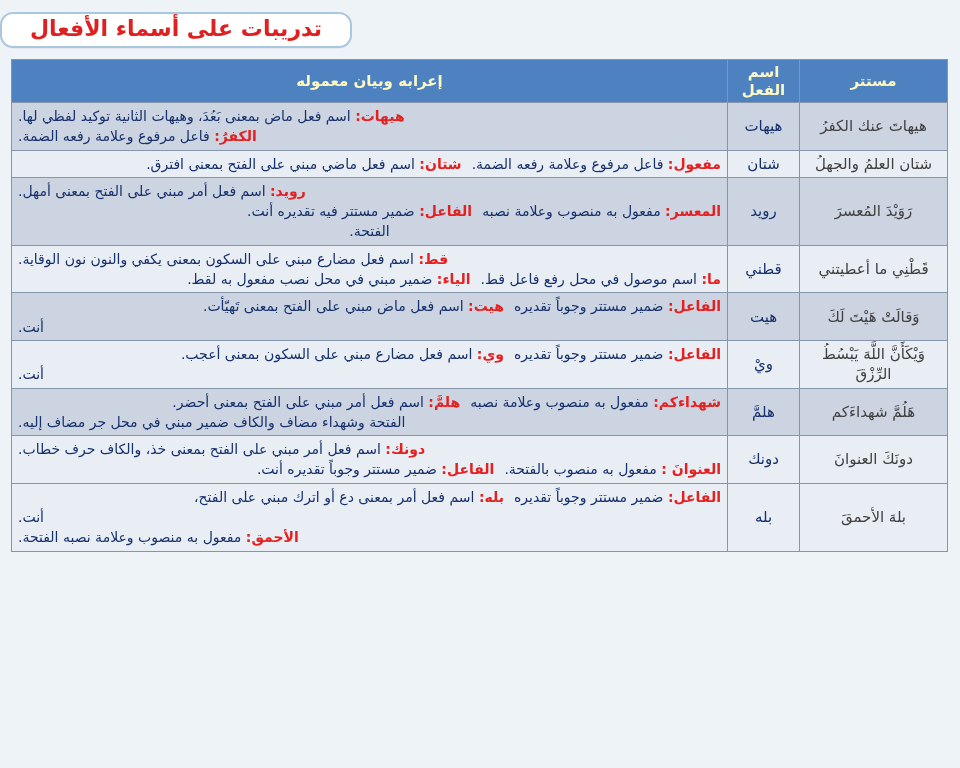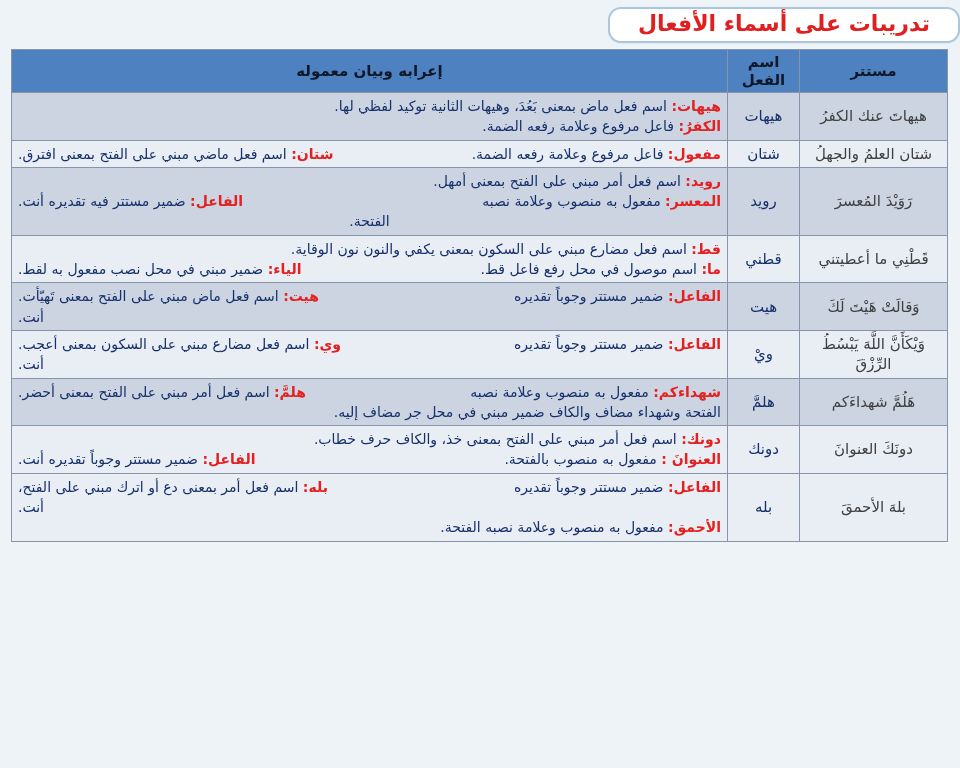--- a/index.html
+++ b/index.html
@@ -17,24 +17,24 @@
   }
   .page {
     position: relative;
     width: 960px;
     height: 768px;
     box-sizing: border-box;
   }
 
   
   .title-wrap {
-    height: 49px;
+    height: 59px;
     display: flex;
     align-items: center;
-    justify-content: flex-start;
+    justify-content: flex-end;
   }
   .title-box {
     background: #ffffff;
     border: 2px solid #a9c8dd;
     border-radius: 13px;
     padding: 4px 28px 6px 28px;
     line-height: 1;
     box-shadow: 0 1px 1px rgba(0,0,0,0.04);
   }
   .title-text {
@@ -52,21 +52,21 @@
     border: 1px solid #8795aa;
   }
   table.grammar th,
   table.grammar td {
     border: 1px solid #8795aa;
     padding: 3px 6px;
     vertical-align: middle;
   }
   thead th {
     background: #4d81bf;
-    color: #0f172a;
+    color: #fef9c3;
     font-weight: bold;
     font-size: 15px;
     height: 30px;
     padding: 4px 6px;
     border: 1px solid #3f6ea8;
   }
   col.c-sentence { width: 148px; }
   col.c-noun     { width: 72px;  }
   col.c-parse    { width: 716px; }
 
@@ -91,24 +91,24 @@
     color: #16306b;
     font-size: 14px;
     line-height: 1.45;
     padding: 4px 8px 4px 8px;
   }
   .pline {
     display: block;
     text-align: right;
     white-space: normal;
   }
-  .pline.center  { text-align: right; }
+  .pline.center  { text-align: left; }
   .pline.spread  {
     display: flex;
-    justify-content: space-between;
+    justify-content: flex-end;
     gap: 10px;
     flex-direction: row-reverse;
   }
   .pline.spread > span { white-space: nowrap; }
   .kw {
     color: #e52020;
     font-weight: bold;
   }
   .tx { color: #16306b; }
 </style>

